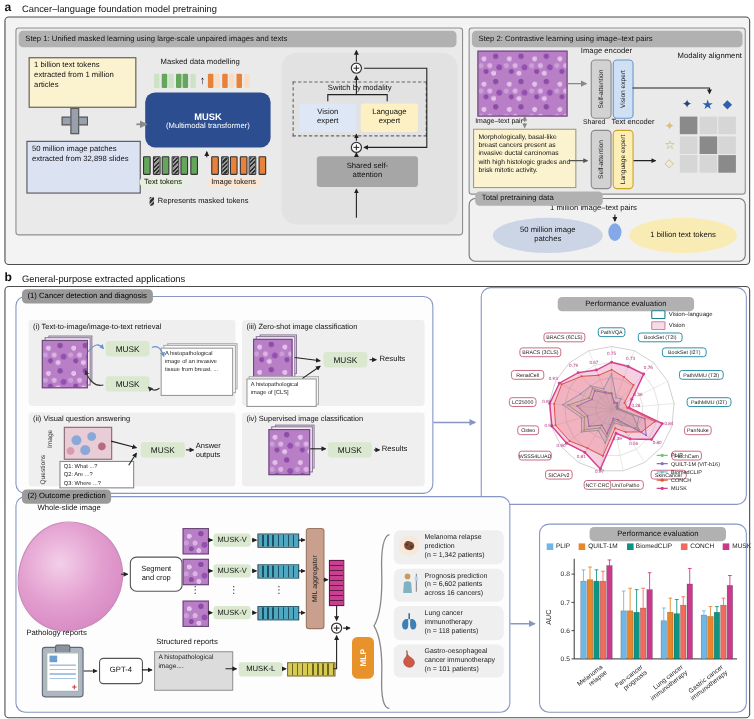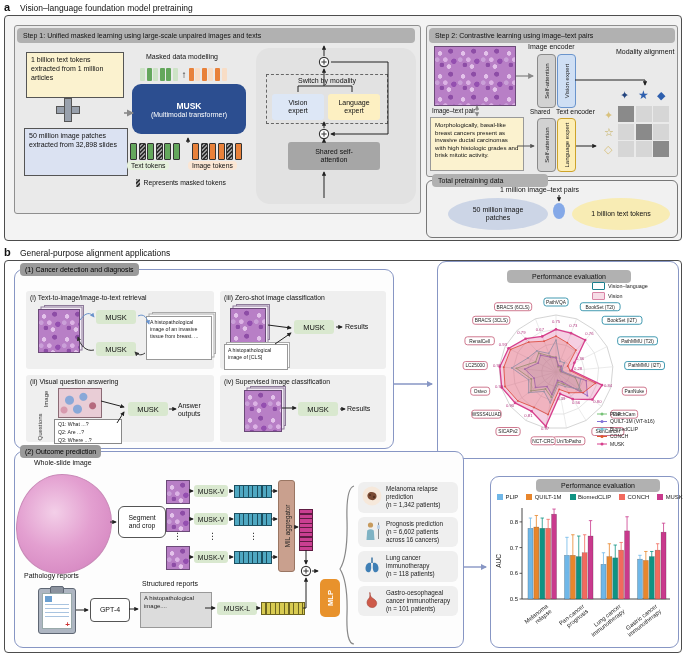--- a/index.html
+++ b/index.html
@@ -71,21 +71,21 @@
   .clip-cross{position:absolute;right:1px;bottom:-1px;color:#c33;font-size:8px;font-weight:bold}
   .plusbar{position:absolute;background:#98a0ac;border:1px solid #555}
   svg text{font-family:"Liberation Sans","DejaVu Sans",sans-serif}
 </style>
 </head>
 <body>
 
 <div class="fig">
 
   <span class="abs panel-label" style="left:4px;top:1px">a</span>
-  <span class="abs panel-title" style="left:20px;top:3px">Vision–language foundation model pretraining</span>
+  <span class="abs panel-title" style="left:20px;top:3px">Cancer–language foundation model pretraining</span>
 
   <div class="pbox" style="left:4px;top:15px;width:676px;height:224px"></div>
 
   <div class="sbox" style="left:14px;top:25px;width:405px;height:187px"></div>
   <div class="hbar" style="left:17px;top:28px;width:386px;height:15px">Step 1: Unified masked learning using large-scale unpaired images and texts</div>
   <div class="notebox yellow" style="left:26px;top:52px;width:88px;height:38px">1 billion text tokens extracted from 1 million articles</div>
   <div class="abs" style="left:56px;top:98px;width:22px;height:22px">
     <div class="plusbar" style="left:0;top:8px;width:22px;height:6px"></div>
     <div class="plusbar" style="left:8px;top:0;width:6px;height:22px"></div>
   </div>
@@ -163,21 +163,21 @@
   <div class="lbl" style="left:500px;top:186px">1 million image–text pairs</div>
   <div class="ellipse" style="left:448px;top:198px;width:100px;height:32px;background:#ccd5e6">
       <span style="width:70px">50 million image patches</span>
     </div>
   <div class="abs" style="left:553px;top:203px;width:12px;height:16px;border-radius:50%;background:#85a9e8"></div>
   <div class="ellipse" style="left:572px;top:198px;width:98px;height:32px;background:#f8ecb4">
       <span style="width:60px">1 billion text tokens</span>
     </div>
 
   <span class="abs panel-label" style="left:4px;top:246px">b</span>
-  <span class="abs panel-title" style="left:20px;top:248px">General-purpose alignment applications</span>
+  <span class="abs panel-title" style="left:20px;top:248px">General-purpose extracted applications</span>
   <div class="pbox" style="left:4px;top:260px;width:676px;height:391px;background:#fff"></div>
 
   <div class="blubox" style="left:14px;top:269px;width:378px;height:178px"></div>
   <div class="spill" style="left:20px;top:263px;height:13px">(1) Cancer detection and diagnosis</div>
 
   <div class="subpanel" style="left:26px;top:291px;width:188px;height:78px"></div>
   <div class="subtitle" style="left:30px;top:294px">(i) Text-to-image/image-to-text retrieval</div>
   <div class="abs histo stack" style="left:38px;top:309px;width:40px;height:42px"></div>
   <div class="musk-pill" style="left:96px;top:310px;width:40px;height:14px">MUSK</div>
   <div class="musk-pill" style="left:96px;top:342px;width:40px;height:14px">MUSK</div>

